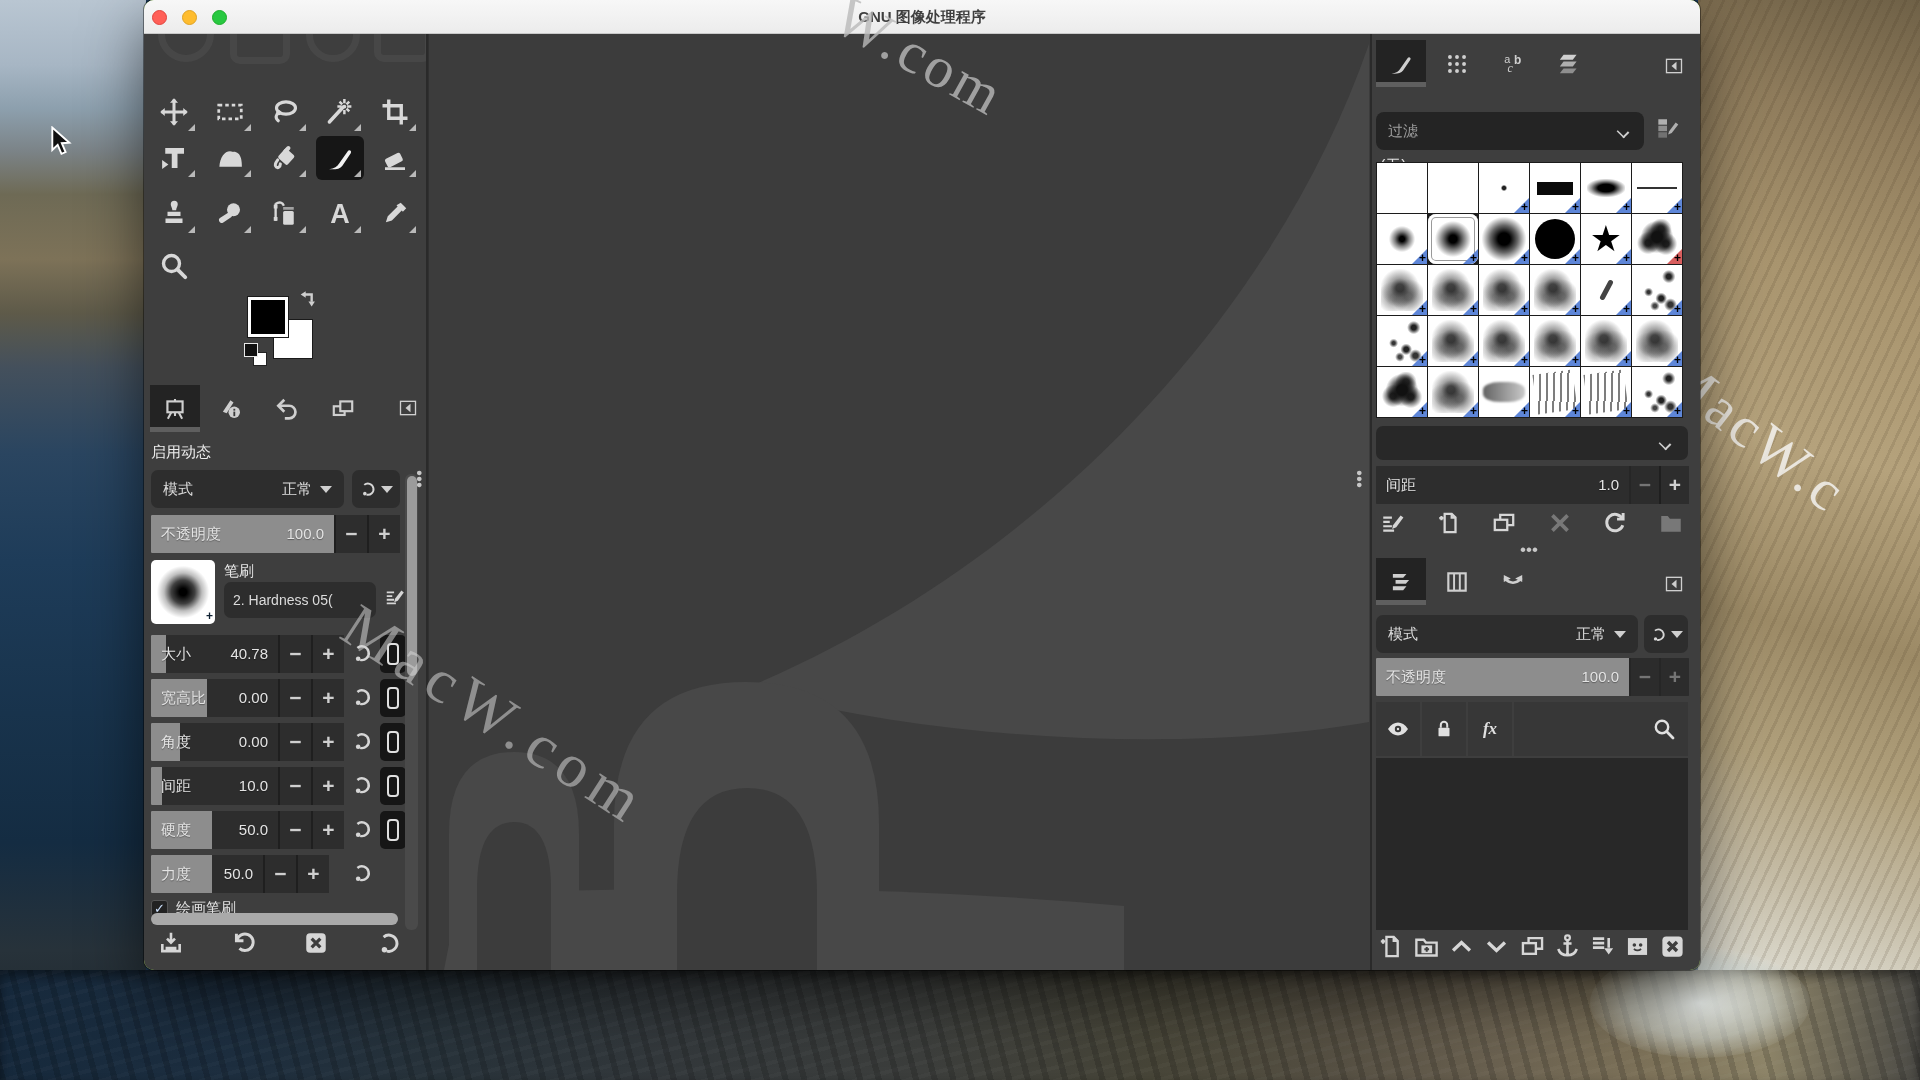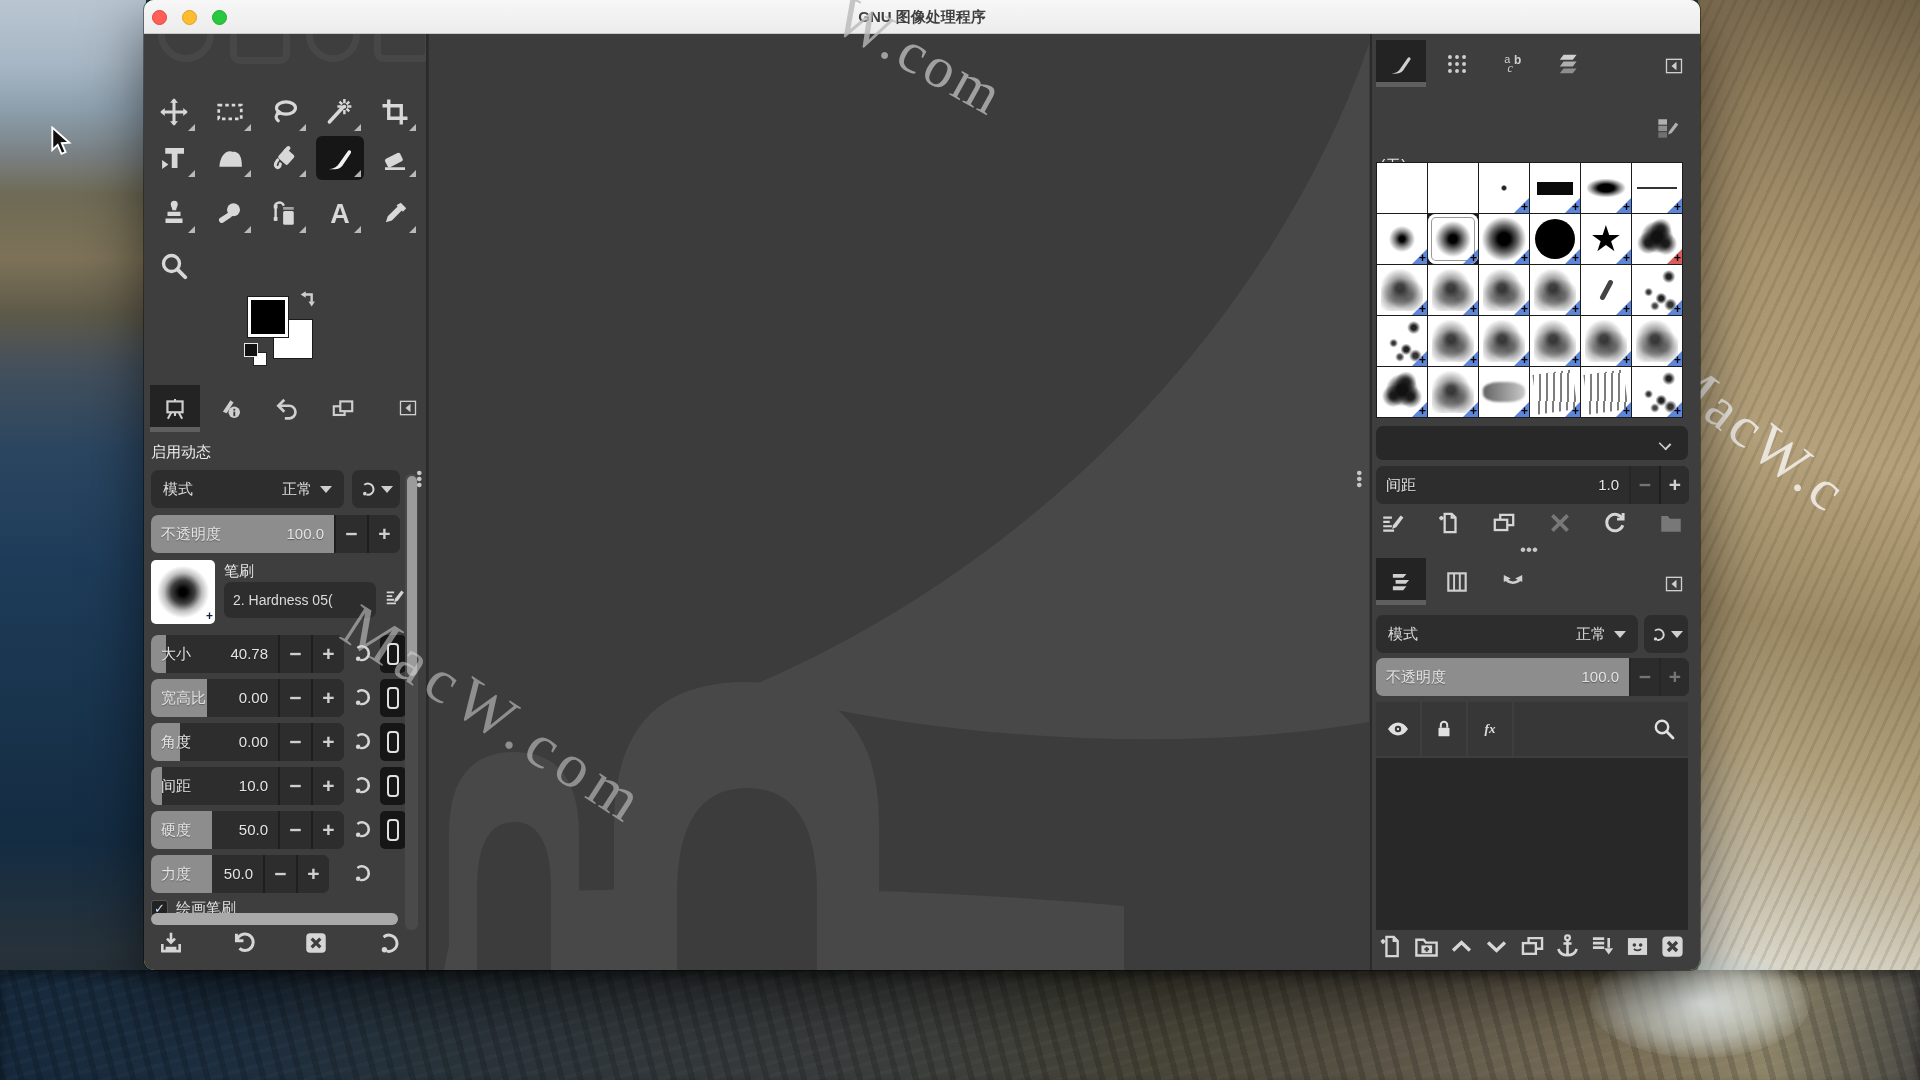--- a/index.html
+++ b/index.html
@@ -69,21 +69,21 @@
 
   
   #tooloptions{position:absolute;left:0;top:404px;width:284px;bottom:0;}
   .panel-title{position:absolute;left:7px;font-size:15px;color:#ededed;}
   .combo-row{position:absolute;height:48px;}
   .combo{position:absolute;left:0;top:0;height:38px;background:#2d2d2d;border-radius:7px;color:#dcdcdc;font-size:15px;display:flex;align-items:center;padding:0 12px;}
   .combo .cval{margin-left:auto;display:flex;align-items:center;gap:8px;}
   .tri-down{width:0;height:0;border-left:6px solid transparent;border-right:6px solid transparent;border-top:7px solid #cfcfcf;display:inline-block;}
   .reset-btn{position:absolute;top:0;height:38px;background:#2d2d2d;border-radius:7px;color:#d6d6d6;display:flex;align-items:center;justify-content:center;gap:4px;}
 
-  .gslider{position:absolute;height:38px;background:#2d2d2d;border-radius:7px;overflow:hidden;color:#e4e4e4;font-size:15px;}
+  .gslider{position:absolute;height:38px;background:#2d2d2d;border-radius:1px;overflow:hidden;color:#e4e4e4;font-size:15px;}
   .gslider .fillbar{position:absolute;left:0;top:0;bottom:0;background:#8d8d8d;}
   .gslider .lab{position:absolute;left:10px;top:0;line-height:38px;text-shadow:0 1px 1px rgba(0,0,0,.35);}
   .gslider .val{position:absolute;top:0;line-height:38px;text-align:right;text-shadow:0 1px 1px rgba(0,0,0,.35);}
   .gslider .sbtn{position:absolute;top:0;bottom:0;border-left:2px solid #1f1f1f;display:flex;align-items:center;justify-content:center;color:#cfcfcf;font-size:21px;font-weight:bold;background:#2d2d2d;}
 
   .iconbtn{display:flex;align-items:center;justify-content:center;color:#d6d6d6;}
   .chainbtn{position:absolute;width:26px;height:38px;background:#161616;border-radius:5px;display:flex;align-items:center;justify-content:center;}
   .chain-glyph{width:12px;height:22px;border:2.5px solid #e0e0e0;border-radius:4px;position:relative;}
   .chain-glyph::after{content:"";position:absolute;left:2px;right:2px;top:8px;height:3px;background:#161616;}
 
@@ -132,21 +132,21 @@
   .bg-line{width:40px;height:2px;background:#333;}
   .bg-splat{width:40px;height:40px;background:radial-gradient(circle at 50% 45%,#111 18%,rgba(20,20,20,.7) 32%,transparent 55%),radial-gradient(circle at 28% 60%,#222 8%,transparent 30%),radial-gradient(circle at 72% 62%,#222 8%,transparent 30%),radial-gradient(circle at 60% 25%,#333 8%,transparent 28%);}
   .bg-tex{width:42px;height:42px;background:radial-gradient(circle at 45% 45%,rgba(40,40,40,.85) 12%,rgba(70,70,70,.5) 30%,transparent 60%),radial-gradient(circle at 65% 65%,rgba(60,60,60,.7) 10%,transparent 45%),radial-gradient(circle at 30% 68%,rgba(80,80,80,.6) 8%,transparent 40%);filter:blur(.4px);}
   .bg-dash{width:5px;height:22px;background:#444;transform:rotate(28deg);border-radius:3px;}
   .bg-dots{width:42px;height:42px;background:radial-gradient(circle at 78% 18%,#222 5%,transparent 14%),radial-gradient(circle at 30% 55%,#333 4%,transparent 12%),radial-gradient(circle at 60% 70%,#222 6%,transparent 15%),radial-gradient(circle at 82% 85%,#333 5%,transparent 13%),radial-gradient(circle at 45% 88%,#444 4%,transparent 11%);}
   .bg-smear{width:42px;height:20px;background:linear-gradient(90deg,rgba(60,60,60,.8),rgba(120,120,120,.4));border-radius:40%;filter:blur(1px);}
   .bg-scrib{width:40px;height:40px;background:repeating-linear-gradient(100deg,rgba(70,70,70,.7) 0 2px,transparent 2px 7px);transform:rotate(-8deg);}
 
   .expander{position:absolute;background:#282828;border-radius:7px;display:flex;align-items:center;justify-content:flex-end;padding-right:14px;}
   .hdrcell{position:absolute;top:0;bottom:0;background:#373737;display:flex;align-items:center;justify-content:center;color:#e0e0e0;}
-  .fxtxt{font-style:italic;font-weight:bold;font-size:13px;font-family:"Liberation Serif",serif;}
+  .fxtxt{font-style:italic;font-weight:bold;font-size:17px;font-family:"Liberation Serif",serif;}
   #layerlist{position:absolute;background:#282828;}
 </style>
 </head>
 <body>
 
 <div id="desktop">
 
   <div class="wp-left"></div>
   <div class="wp-right">
     <div class="rocklines"></div>
@@ -551,20 +551,24 @@
               </svg>
             </div>
           </div>
         <div class="collapse-btn" style="left:290px;top:20px;">
           <svg class="icon-svg" width="20" height="20" viewBox="0 0 24 24">
               <rect x="3" y="4" width="18" height="16" fill="none" stroke="currentColor" stroke-width="1.6"></rect>
               <path d="M15 7l-6 5 6 5z" fill="currentColor"></path>
             </svg>
         </div>
 
+        <div class="filter-combo" style="left:4px;top:78px;width:268px;">
+          <span>过滤</span>
+          <span style="margin-left:auto;" class="chev"></span>
+        </div>
         <div class="iconbtn" style="position:absolute;left:282px;top:82px;">
           <svg class="icon-svg" width="26" height="26" viewBox="0 0 24 24" opacity=".75">
               <rect x="4" y="3" width="8" height="5" fill="currentColor"></rect>
               <rect x="4" y="9" width="8" height="5" fill="currentColor" opacity=".7"></rect>
               <rect x="4" y="15" width="8" height="5" fill="currentColor" opacity=".45"></rect>
               <path d="M14 14l6-8 2.4 1.8-6 8L13 17z" fill="currentColor"></path>
             </svg>
         </div>
 
         <div class="tagline" style="left:8px;top:122px;">(无)</div>

